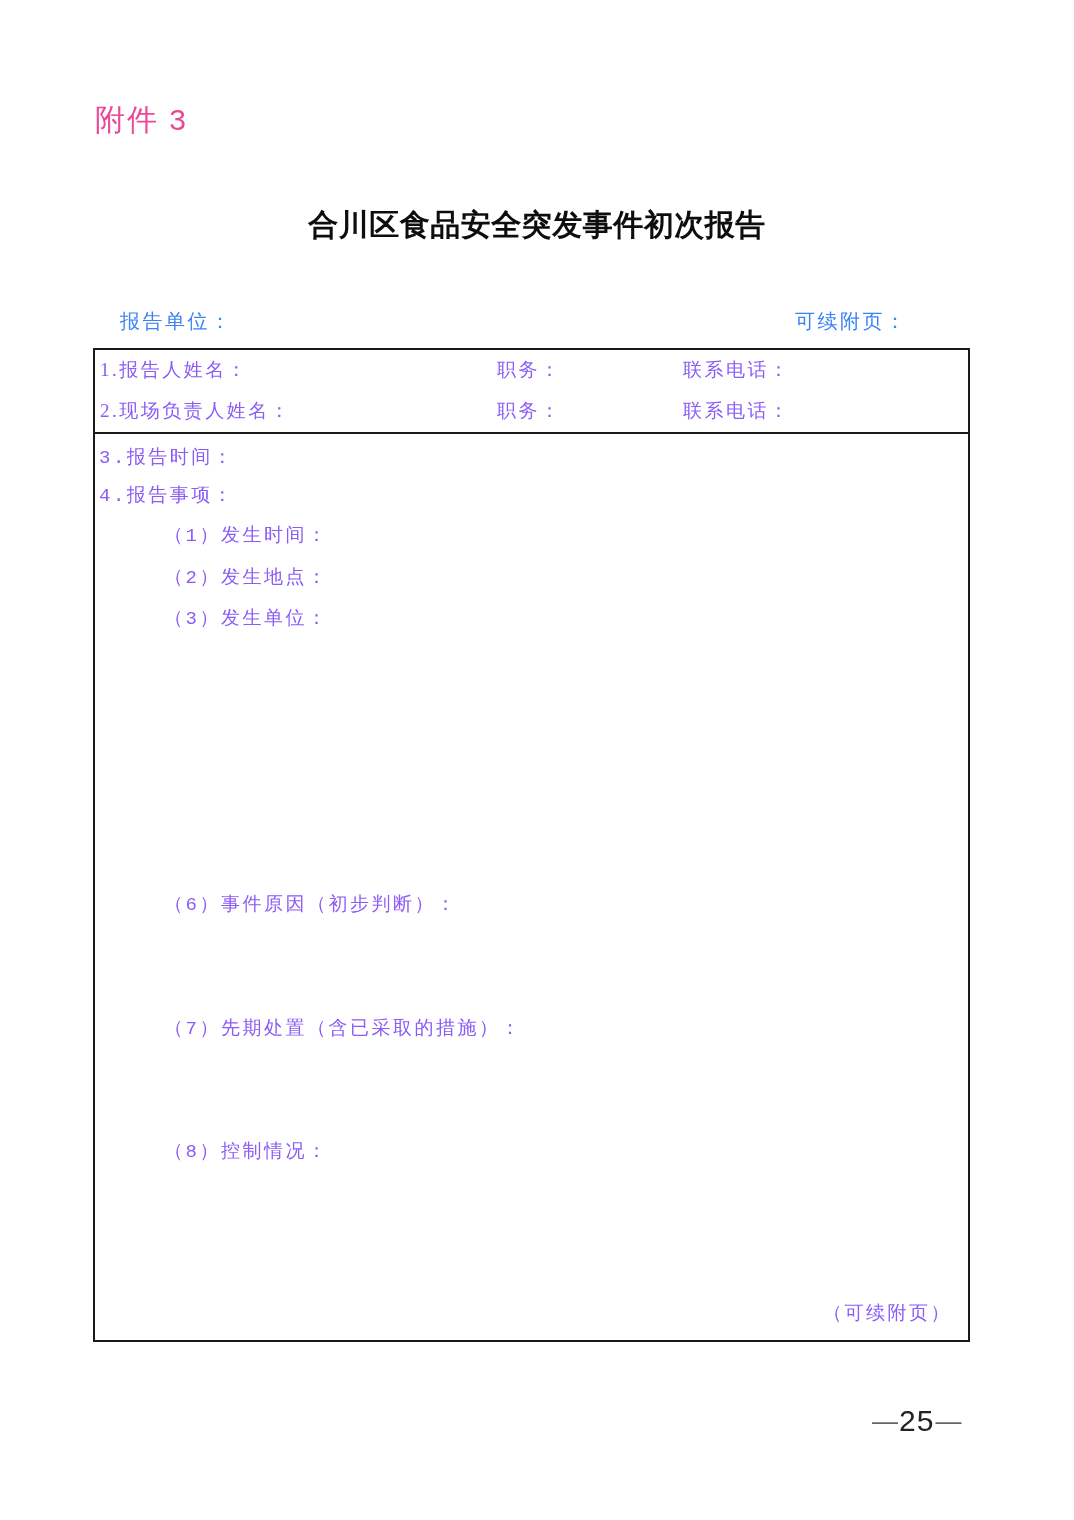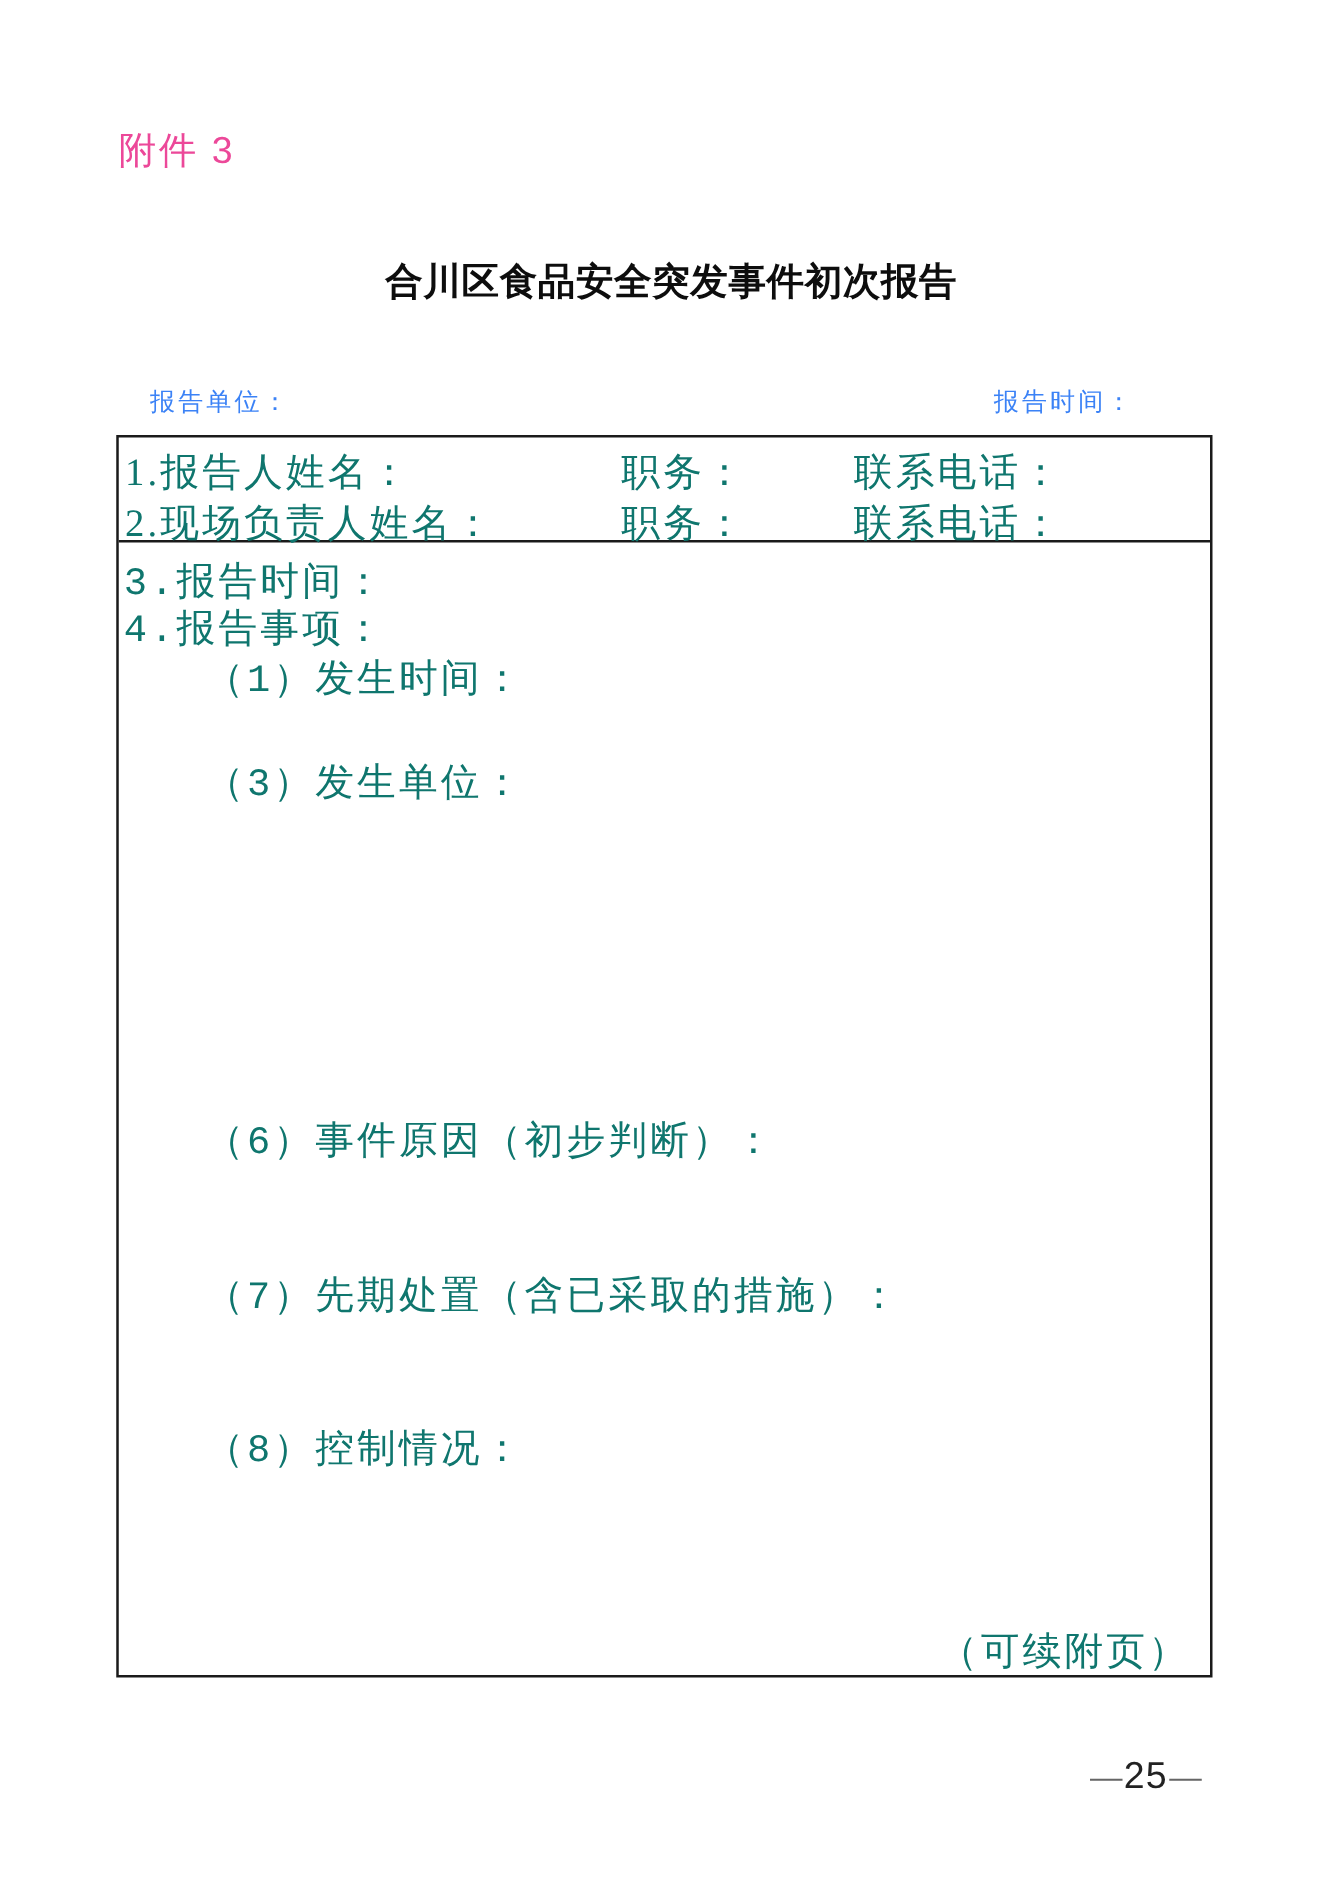--- a/index.html
+++ b/index.html
@@ -33,21 +33,21 @@
   .pre-row{position:absolute;left:0;top:308px;width:100%;height:40px;font-size:20px;letter-spacing:2.5px;color:#3b82f6;}
   .pre-row .unit{position:absolute;left:120px;top:0;}
   .pre-row .time{position:absolute;left:795px;top:0;}
 
   
   .form-table{
     position:absolute;left:93px;top:348px;
     width:877px;height:994px;
     border:2px solid #1a1a1a;
     box-sizing:border-box;
-    font-size:31px;letter-spacing:2.5px;color:#0f766e;
+    font-size:19px;letter-spacing:2.5px;color:#8b5cf6;
   }
   .form-header{
     position:absolute;left:0;top:0;right:0;height:82px;
     border-bottom:2px solid #1a1a1a;
   }
   .hrow{position:absolute;left:0;right:0;height:41px;}
   .hrow.r1{top:0;}
   .hrow.r2{top:41px;}
   .hrow .cell{position:absolute;top:7px;white-space:nowrap;}
   .hrow .c-name{left:5px;}
@@ -74,21 +74,21 @@
 <body>
 
 <div class="page">
 
   <div class="attachment">附件 3</div>
 
   <div class="doc-title">合川区食品安全突发事件初次报告</div>
 
   <div class="pre-row">
     <span class="unit">报告单位：</span>
-    <span class="time">报告时间：</span>
+    <span class="time">可续附页：</span>
   </div>
 
   <div class="form-table">
 
     <div class="form-header">
       <div class="hrow r1">
         <span class="cell c-name">1.报告人姓名：</span>
         <span class="cell c-duty">职务：</span>
         <span class="cell c-phone">联系电话：</span>
       </div>
@@ -96,20 +96,21 @@
         <span class="cell c-name">2.现场负责人姓名：</span>
         <span class="cell c-duty">职务：</span>
         <span class="cell c-phone">联系电话：</span>
       </div>
     </div>
 
     <div class="form-body">
       <div class="bline main" style="top:10px">3.报告时间：</div>
       <div class="bline main" style="top:48px">4.报告事项：</div>
       <div class="bline sub" style="top:88px">（1）发生时间：</div>
+      <div class="bline sub" style="top:130px">（2）发生地点：</div>
       <div class="bline sub" style="top:171px">（3）发生单位：</div>
       <div class="bline sub" style="top:457px">（6）事件原因（初步判断）：</div>
       <div class="bline sub" style="top:581px">（7）先期处置（含已采取的措施）：</div>
       <div class="bline sub" style="top:704px">（8）控制情况：</div>
 
       <div class="footer-note">（可续附页）</div>
     </div>
 
   </div>
 

